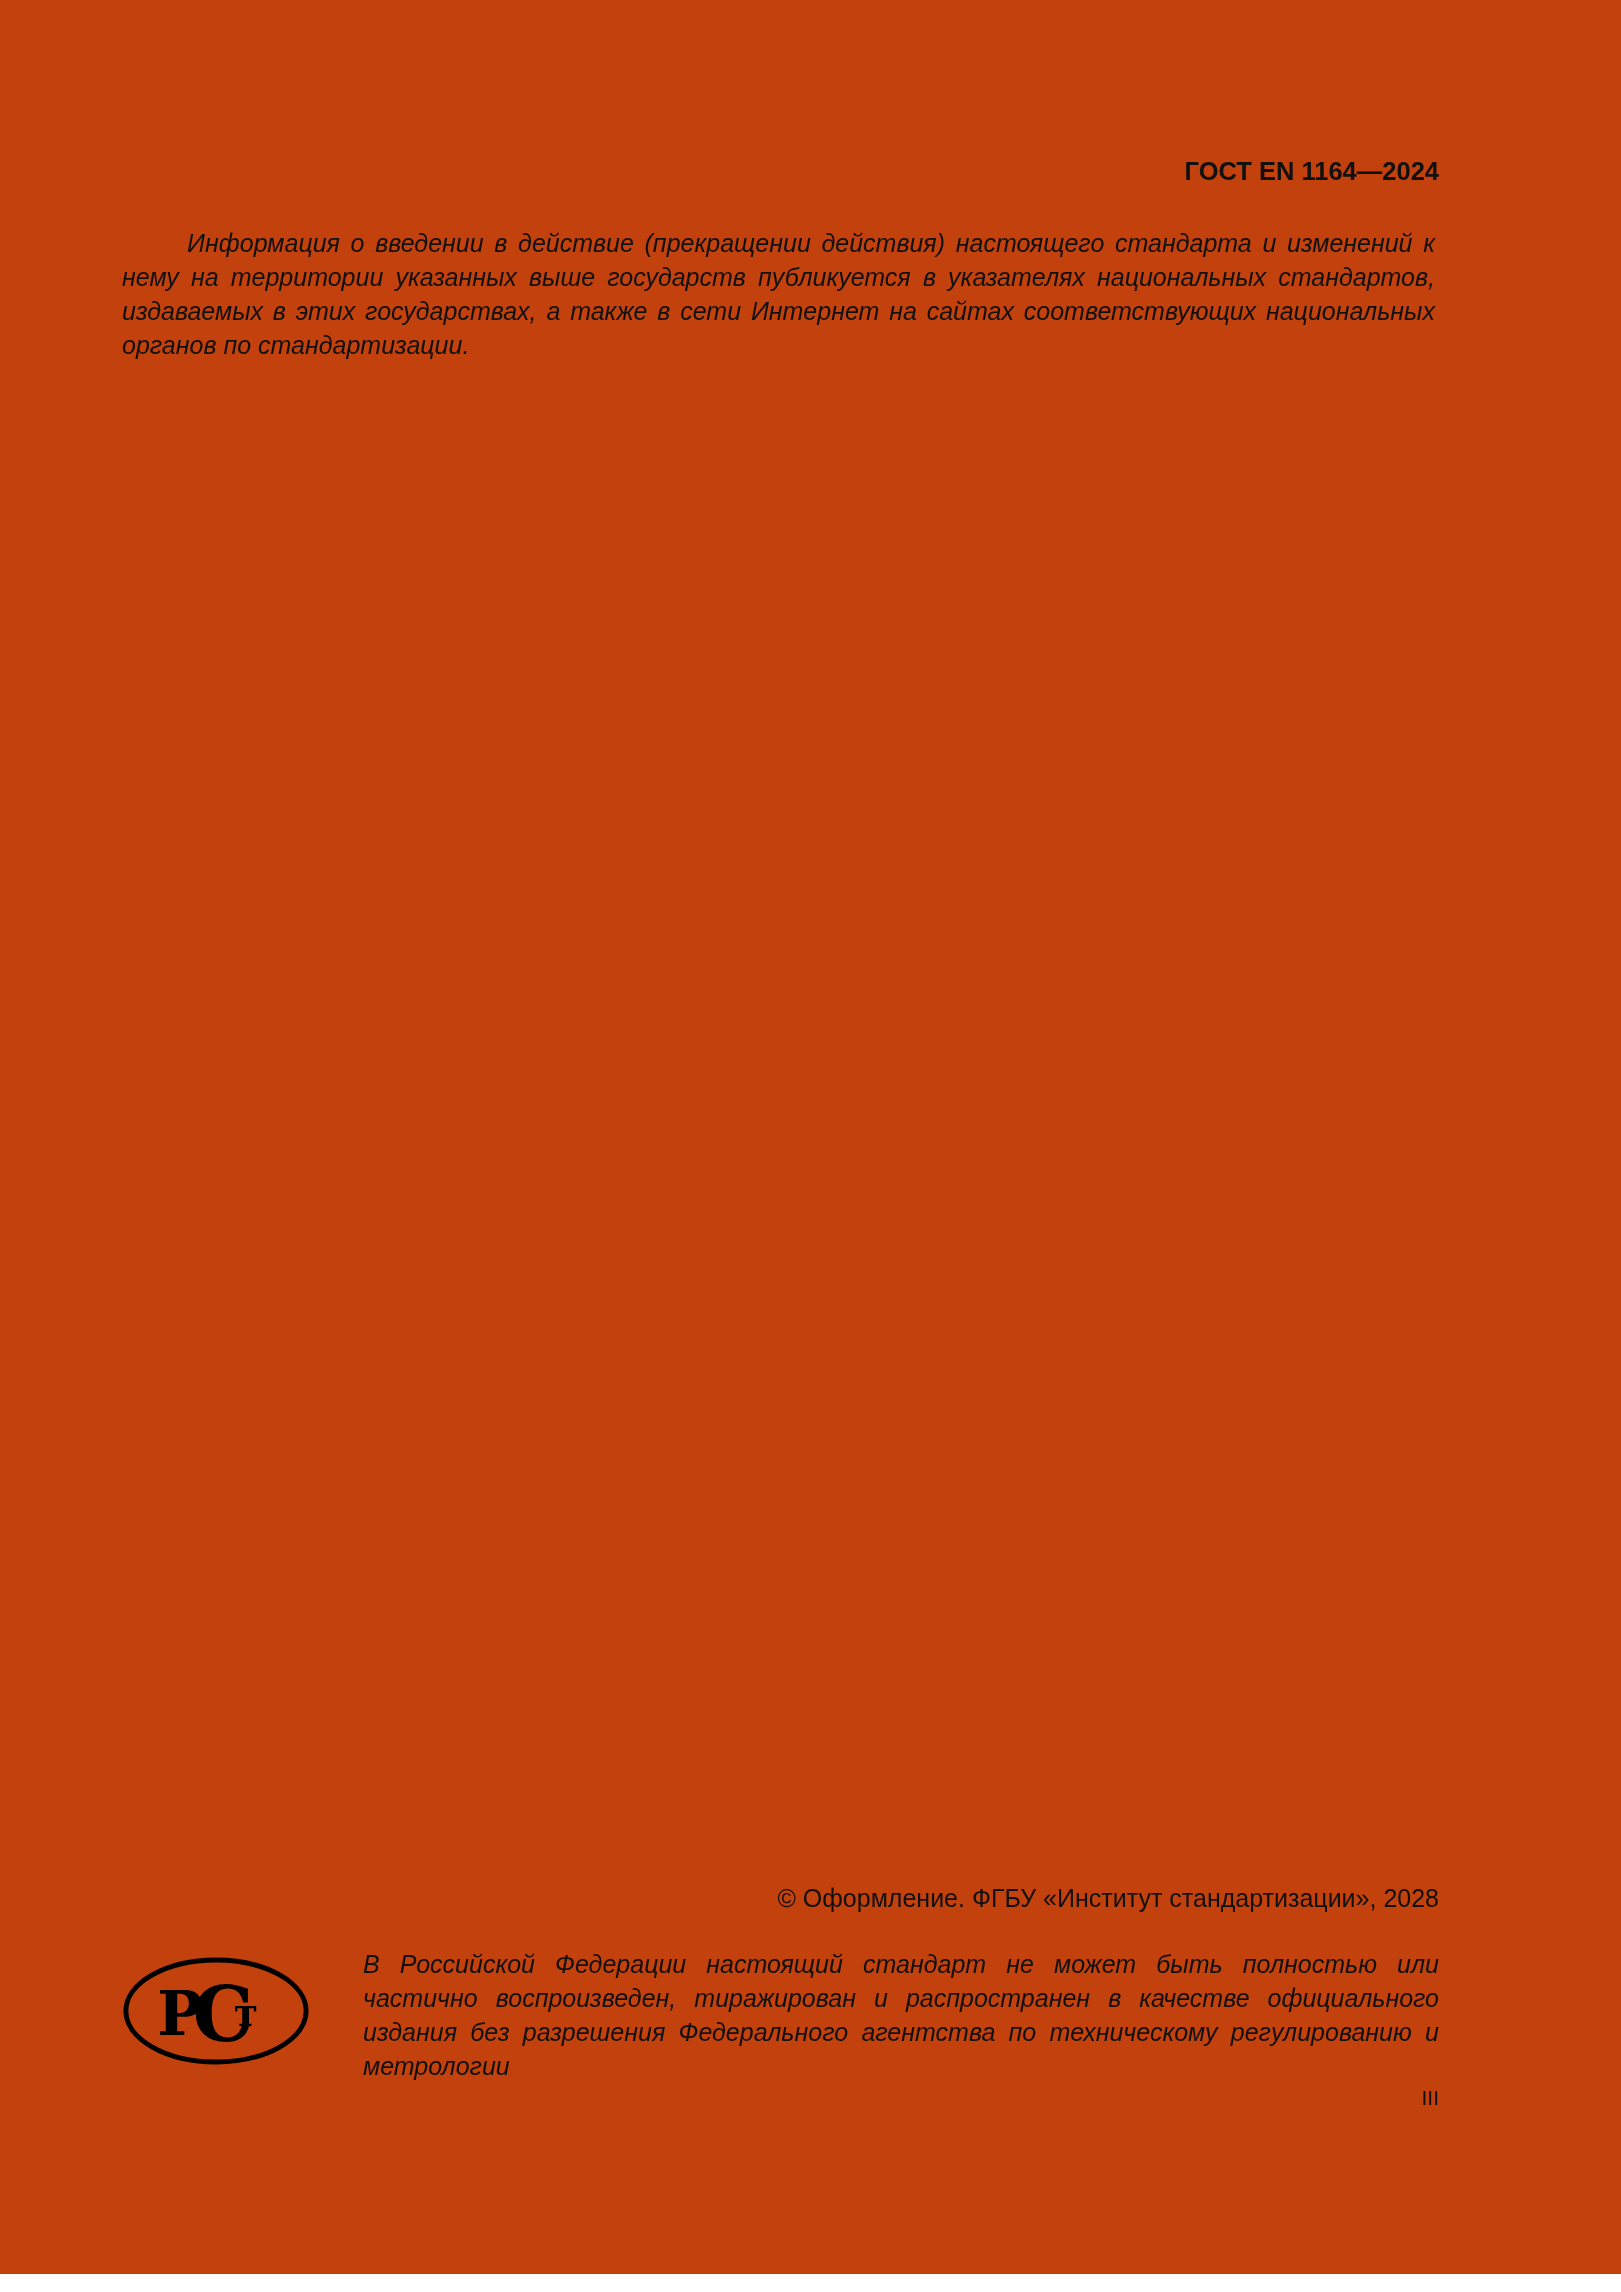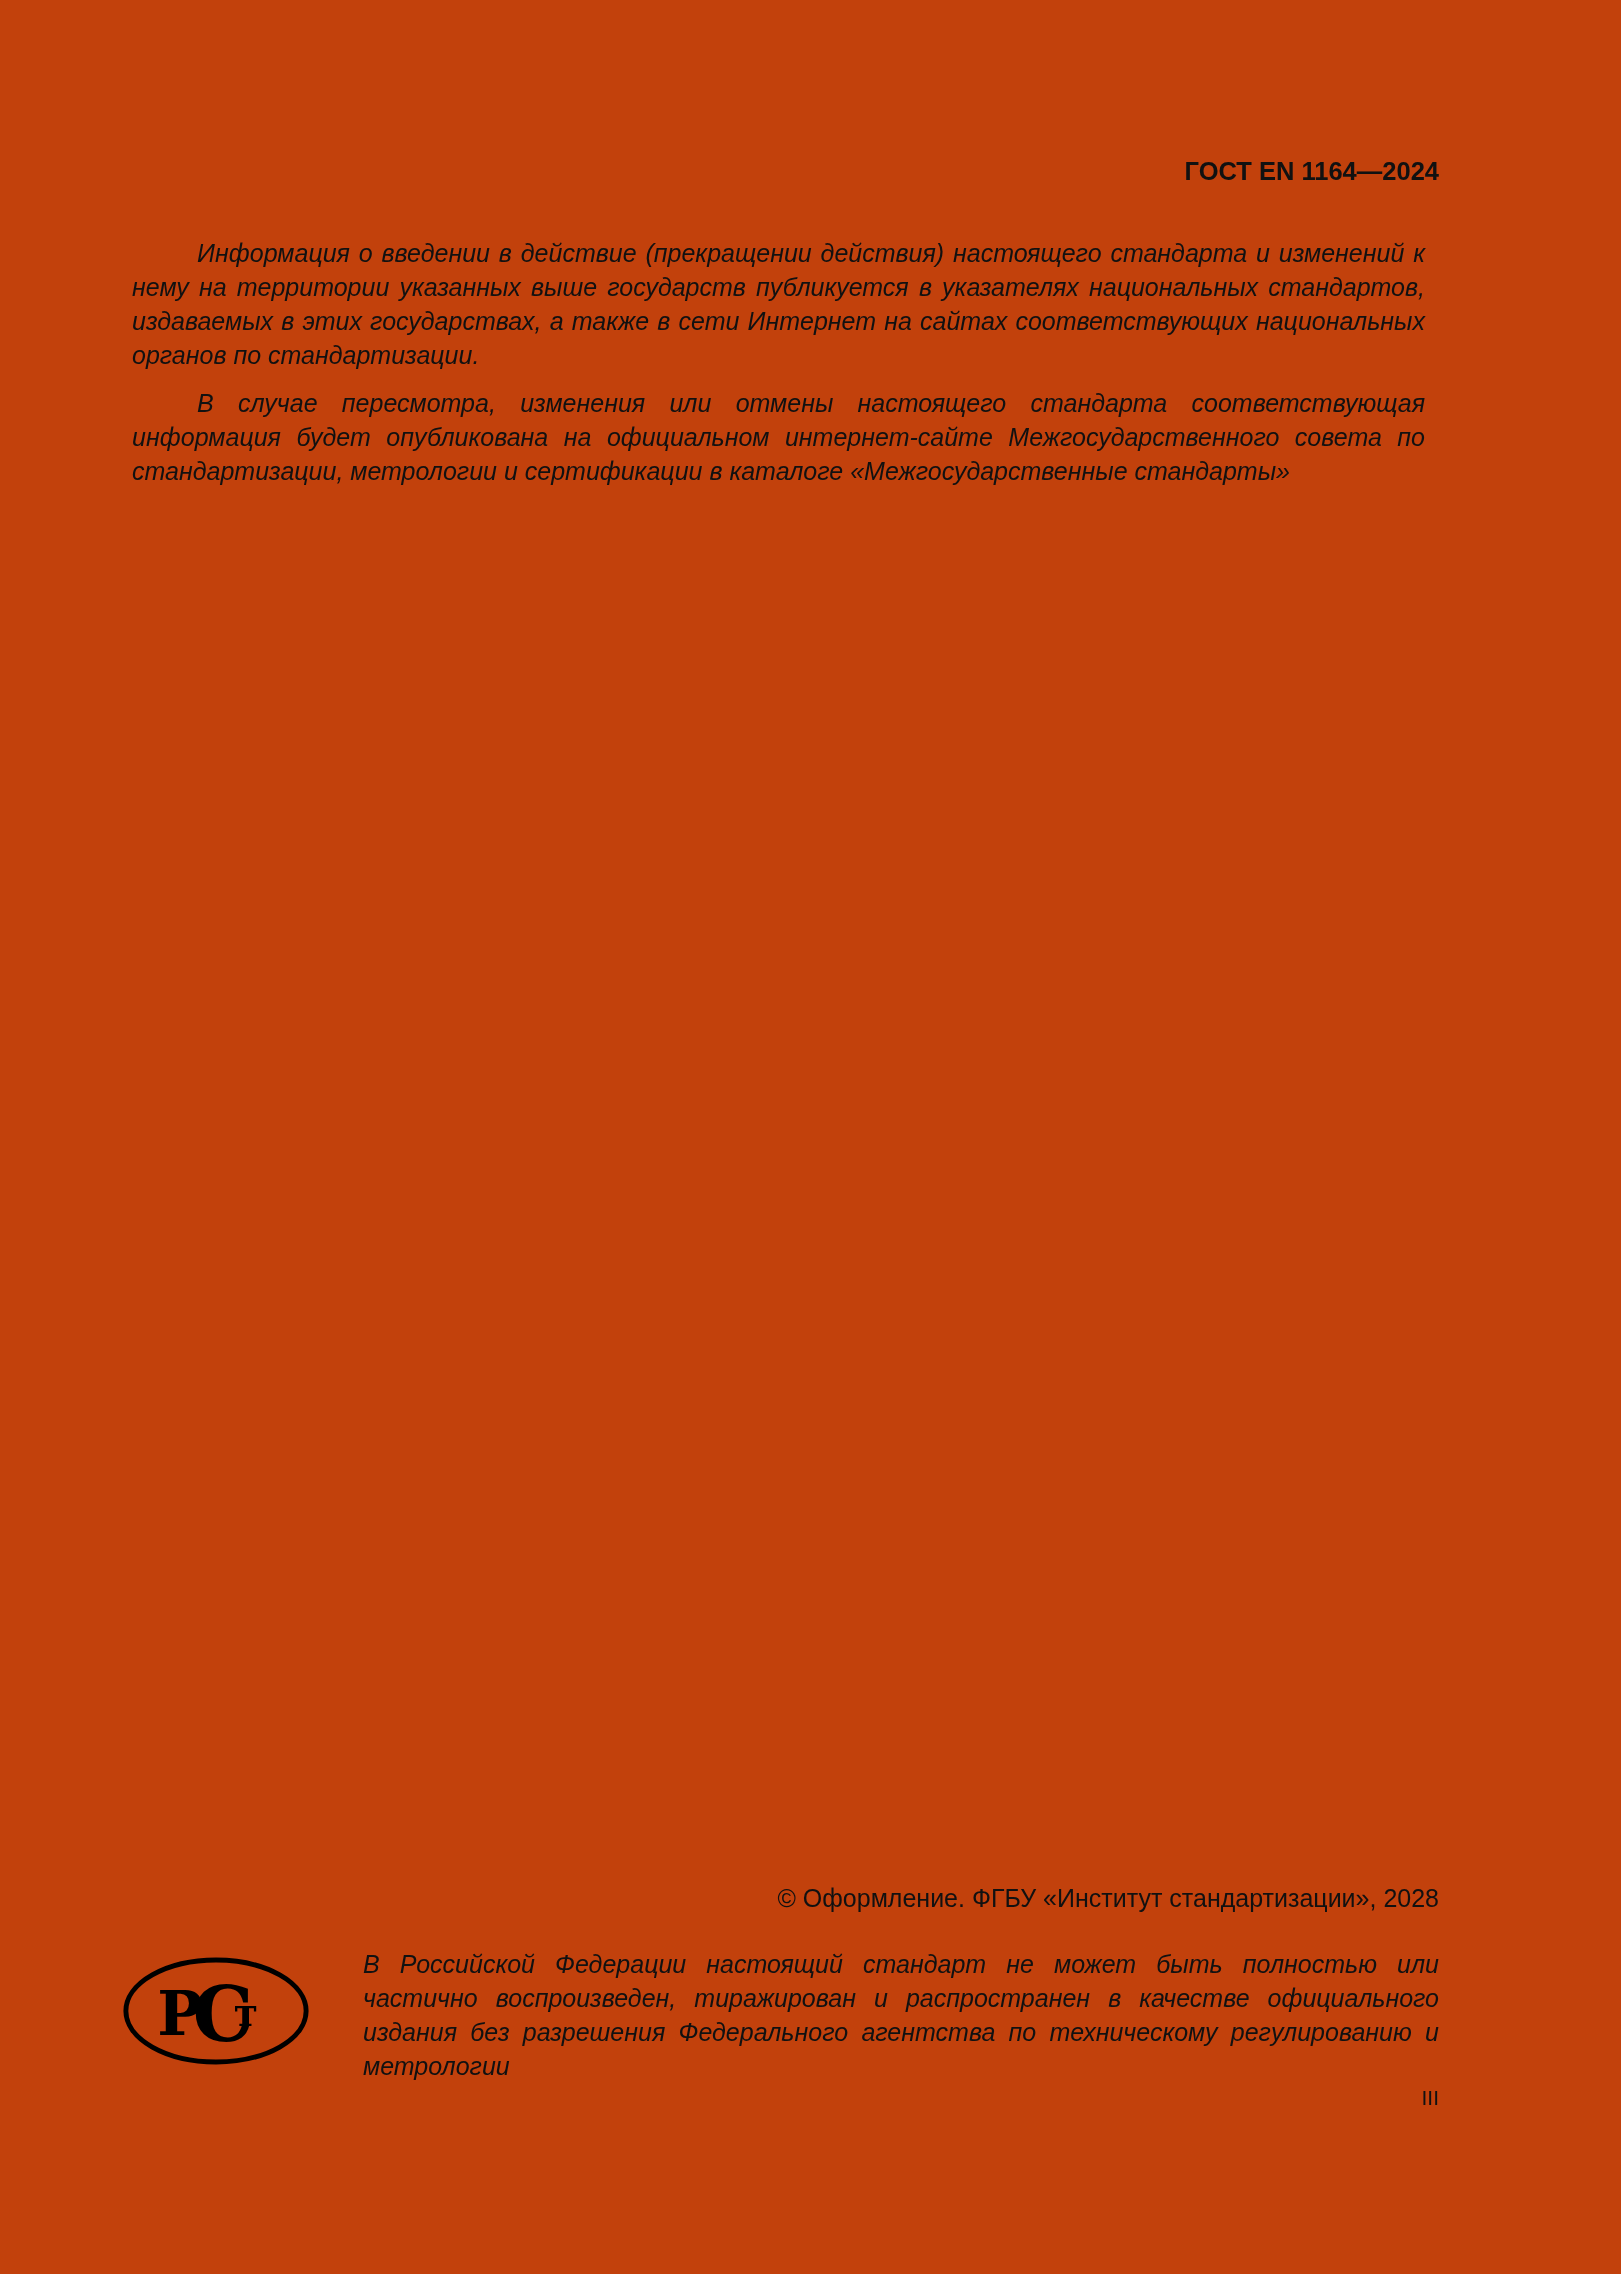--- a/index.html
+++ b/index.html
@@ -26,21 +26,21 @@
     font-weight: bold;
     color: #111;
   }
   .intro {
     position: absolute;
     top: 222px;
     left: 118px;
     right: 182px;
   }
   .intro p {
-    margin: 14px;
+    margin: 4px;
     font-style: italic;
     font-size: 25px;
     line-height: 34px;
     text-align: justify;
     text-indent: 65px;
     color: #111;
     -webkit-hyphens: auto;
     hyphens: auto;
   }
   .copyright {
@@ -86,21 +86,20 @@
 </style>
 </head>
 <body>
 
 <div class="page">
 
   <div class="header-number">ГОСТ EN 1164—2024</div>
 
   <div class="intro">
     <p>Информация о введении в действие (прекращении действия) настоящего стандарта и изменений к нему на территории указанных выше государств публикуется в указателях национальных стандартов, издаваемых в этих государствах, а также в сети Интернет на сайтах соответствующих национальных органов по стандартизации.</p>
-    <p>В случае пересмотра, изменения или отмены настоящего стандарта соответствующая информация будет опубликована на официальном интернет-сайте Межгосударственного совета по стандартизации, метрологии и сертификации в каталоге «Межгосударственные стандарты»</p>
   </div>
 
   <div class="copyright">© Оформление. ФГБУ «Институт стандартизации», 2028</div>
 
   <div class="bottom-block">
     <div class="logo-wrap">
       <svg class="rst-svg" width="192" height="116" viewBox="0 0 196 118">
         <ellipse cx="98" cy="59" rx="92" ry="52" stroke-width="5"></ellipse>
         <text x="38" y="84" font-size="62" font-weight="bold">Р</text>
         <text x="74" y="90" font-size="78" font-weight="bold">С</text>

